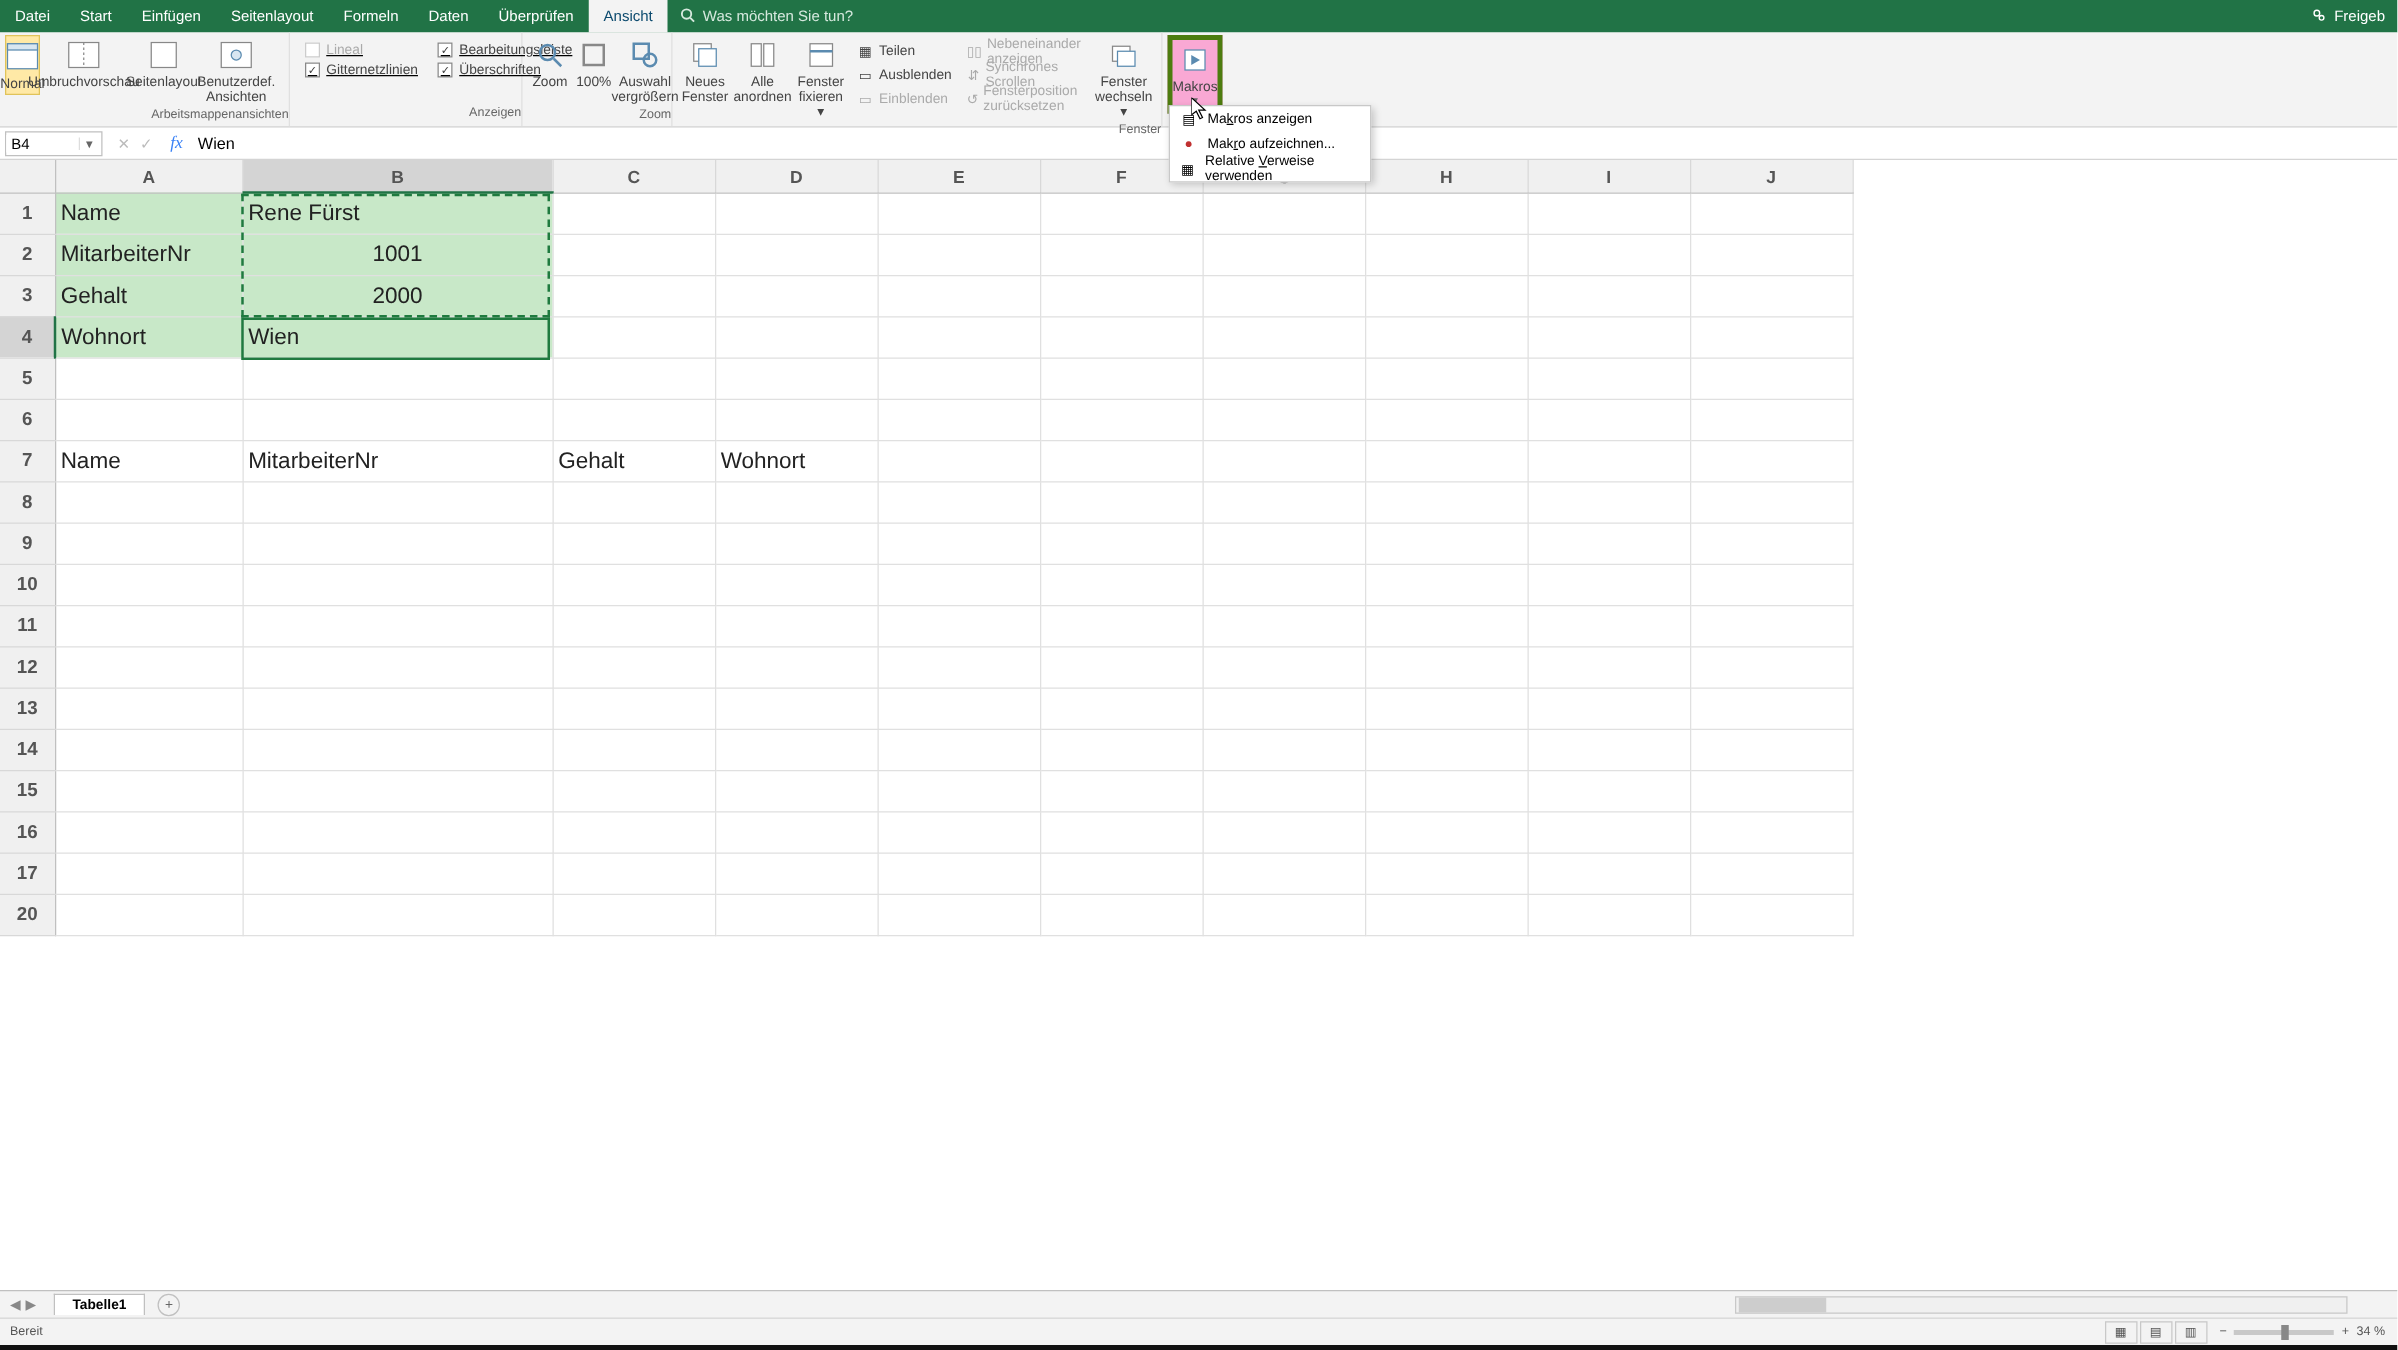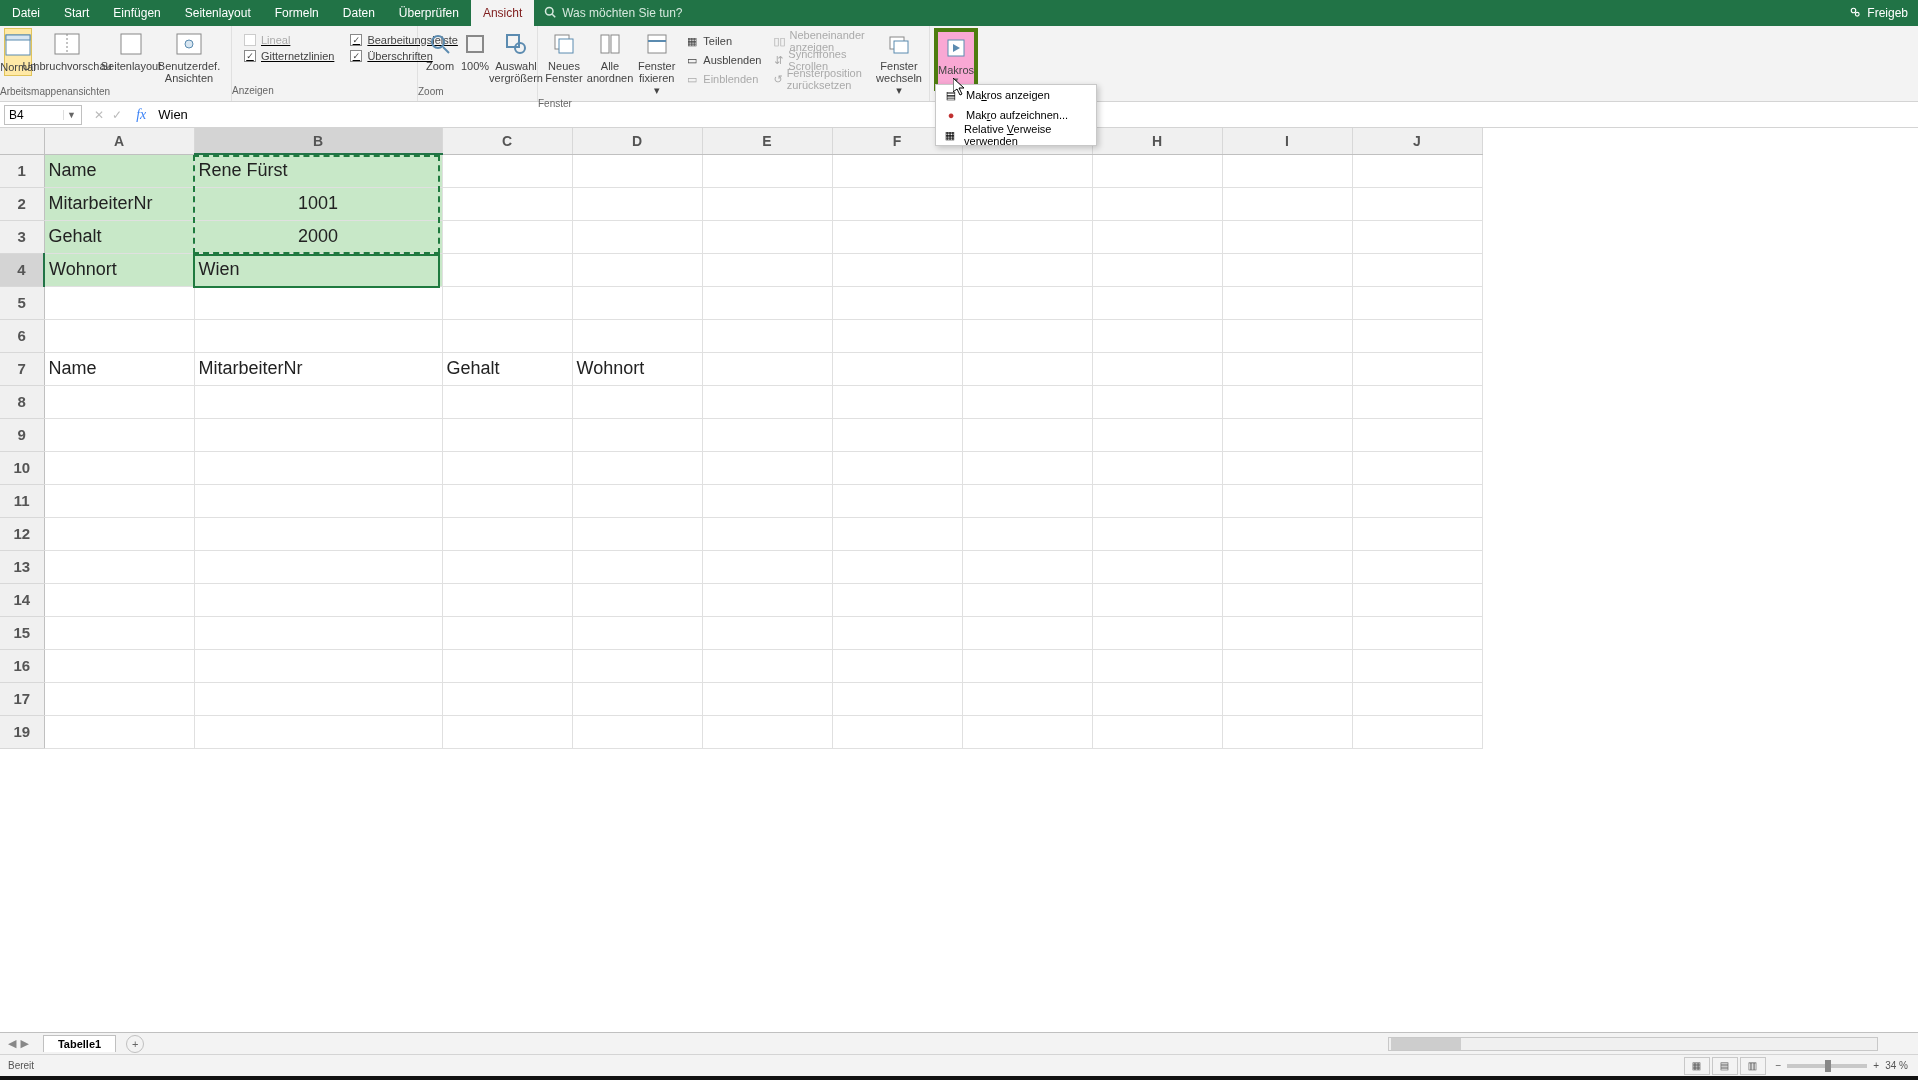--- a/index.html
+++ b/index.html
@@ -1,32 +1,32 @@
 <!DOCTYPE html>
 <html><head>
 <meta charset="utf-8">
 <style>
   * { box-sizing: border-box; margin: 0; padding: 0; font-family: "Segoe UI", Tahoma, sans-serif; }
   html, body { width: 1918px; height: 1080px; background: #fff; overflow: hidden; }
 
   
   .menubar { height: 26px; background: #217346; display: flex; align-items: center; color: #fff; font-size: 12px; }
   .menubar .tab { padding: 0 12px; height: 100%; display: flex; align-items: center; cursor: pointer; }
-  .menubar .tab.active { background: #f3f3f3; color: #7f1d1d; }
+  .menubar .tab.active { background: #f3f3f3; color: #0c4a6e; }
   .menubar .search { display: flex; align-items: center; padding: 0 10px; gap: 6px; color: #d6e9de; }
   .menubar .spacer { flex: 1; }
   .menubar .share { display: flex; align-items: center; gap: 6px; padding-right: 10px; }
 
   .search-icon svg, .share-icon svg { width: 12px; height: 12px; }
 
   
   .ribbon { height: 76px; background: #f3f3f3; border-bottom: 1px solid #d4d4d4; display: flex; position: relative; }
   .ribbon-group { border-right: 1px solid #e0e0e0; display: flex; flex-direction: column; }
   .ribbon-group-body { flex: 1; display: flex; align-items: flex-start; padding: 2px 4px 0 4px; }
-  .ribbon-group-label { height: 16px; font-size: 10px; color: #666; text-align: left; }
+  .ribbon-group-label { height: 16px; font-size: 10px; color: #666; text-align: right; }
 
   .big-btn { display: flex; flex-direction: column; align-items: center; justify-content: flex-start; padding: 2px 4px; cursor: pointer; width: 60px; }
   .big-btn .ico { width: 32px; height: 28px; display: flex; align-items: center; justify-content: center; margin-bottom: 2px; }
   .big-btn .lbl { font-size: 11px; color: #444; text-align: center; line-height: 1.1; }
   .big-btn.active { background: #ffe9a6; border: 1px solid #e0c35a; }
   .big-btn.selected { background: #f9a8d4; border: 4px solid #4d7c0f; }
 
   .checklist { display: flex; flex-direction: column; gap: 4px; padding: 6px 8px; text-decoration: underline; }
   .check-row { display: flex; align-items: center; gap: 5px; font-size: 11px; color: #444; }
   .check-row .box { width: 12px; height: 12px; border: 1px solid #888; background: #fff; display: flex; align-items: center; justify-content: center; font-size: 9px; color: #444; }
@@ -581,21 +581,21 @@
           <td class="cell"></td>
           <td class="cell"></td>
           <td class="cell"></td>
           <td class="cell"></td>
           <td class="cell"></td>
           <td class="cell"></td>
           <td class="cell"></td>
           <td class="cell"></td>
         </tr>
         <tr>
-          <th class="rowhdr">19</th>
+          <th class="rowhdr">20</th>
           <td class="cell"></td>
           <td class="cell"></td>
           <td class="cell"></td>
           <td class="cell"></td>
           <td class="cell"></td>
           <td class="cell"></td>
           <td class="cell"></td>
           <td class="cell"></td>
           <td class="cell"></td>
           <td class="cell"></td>

